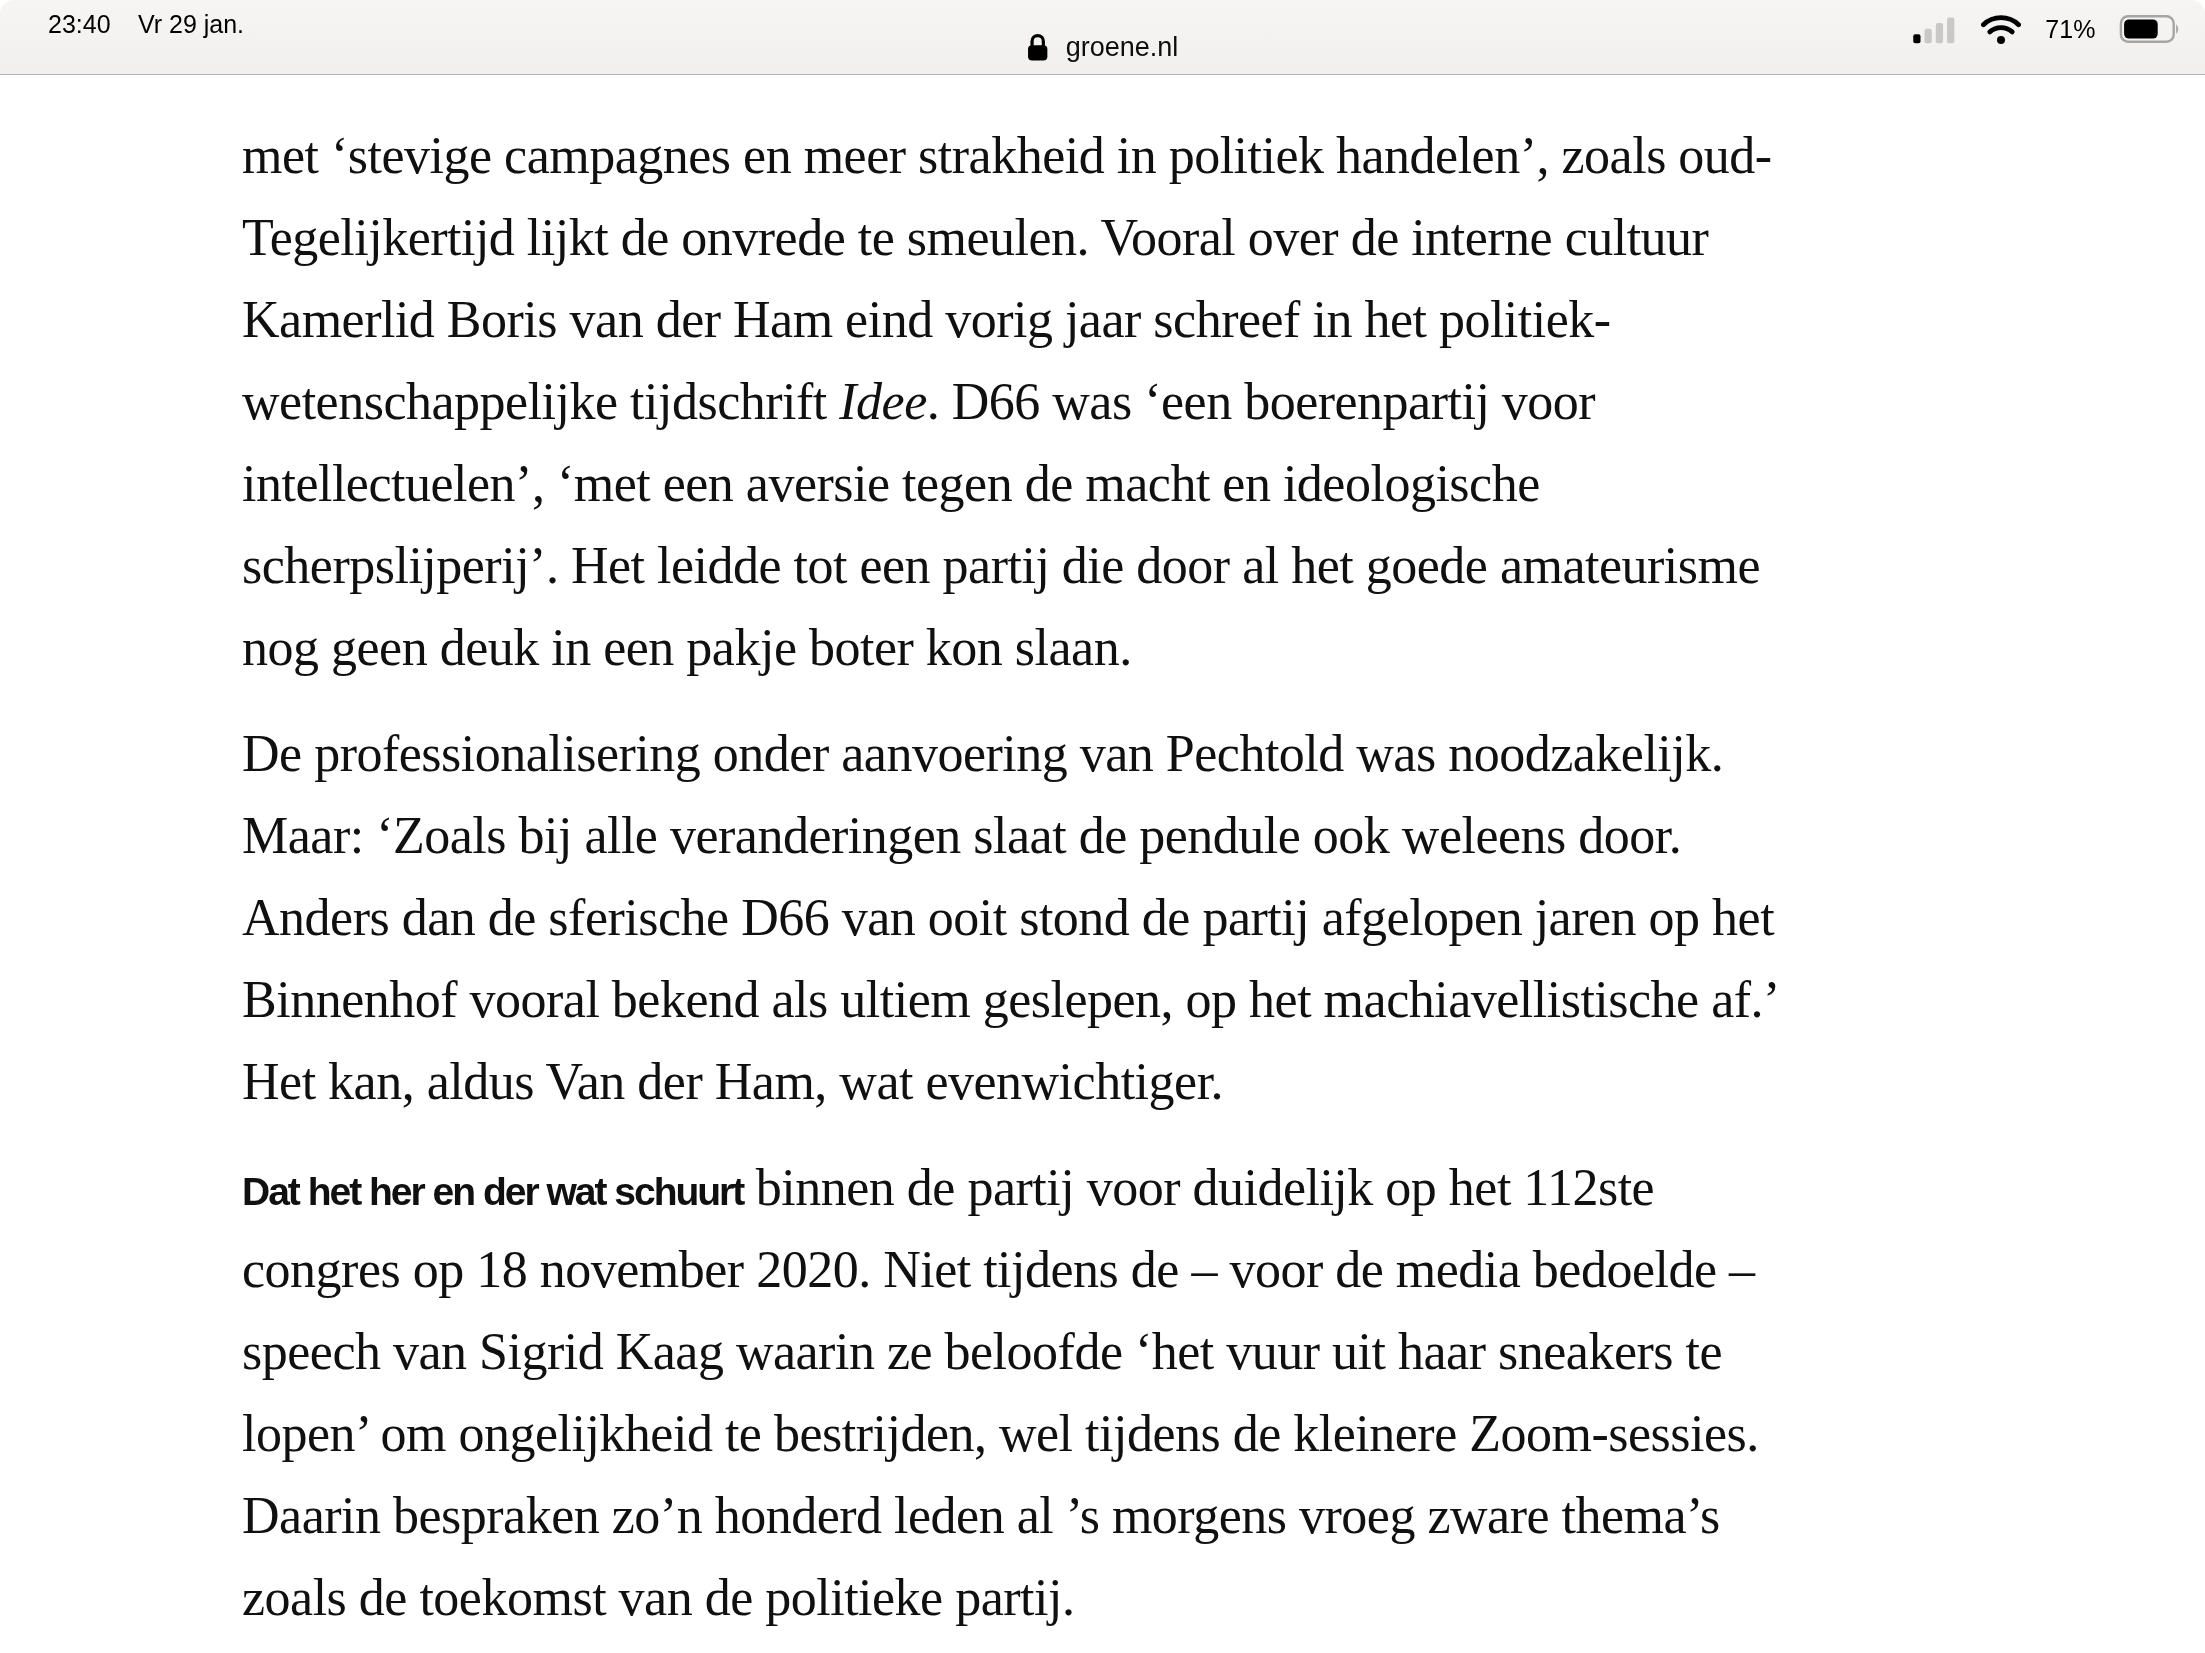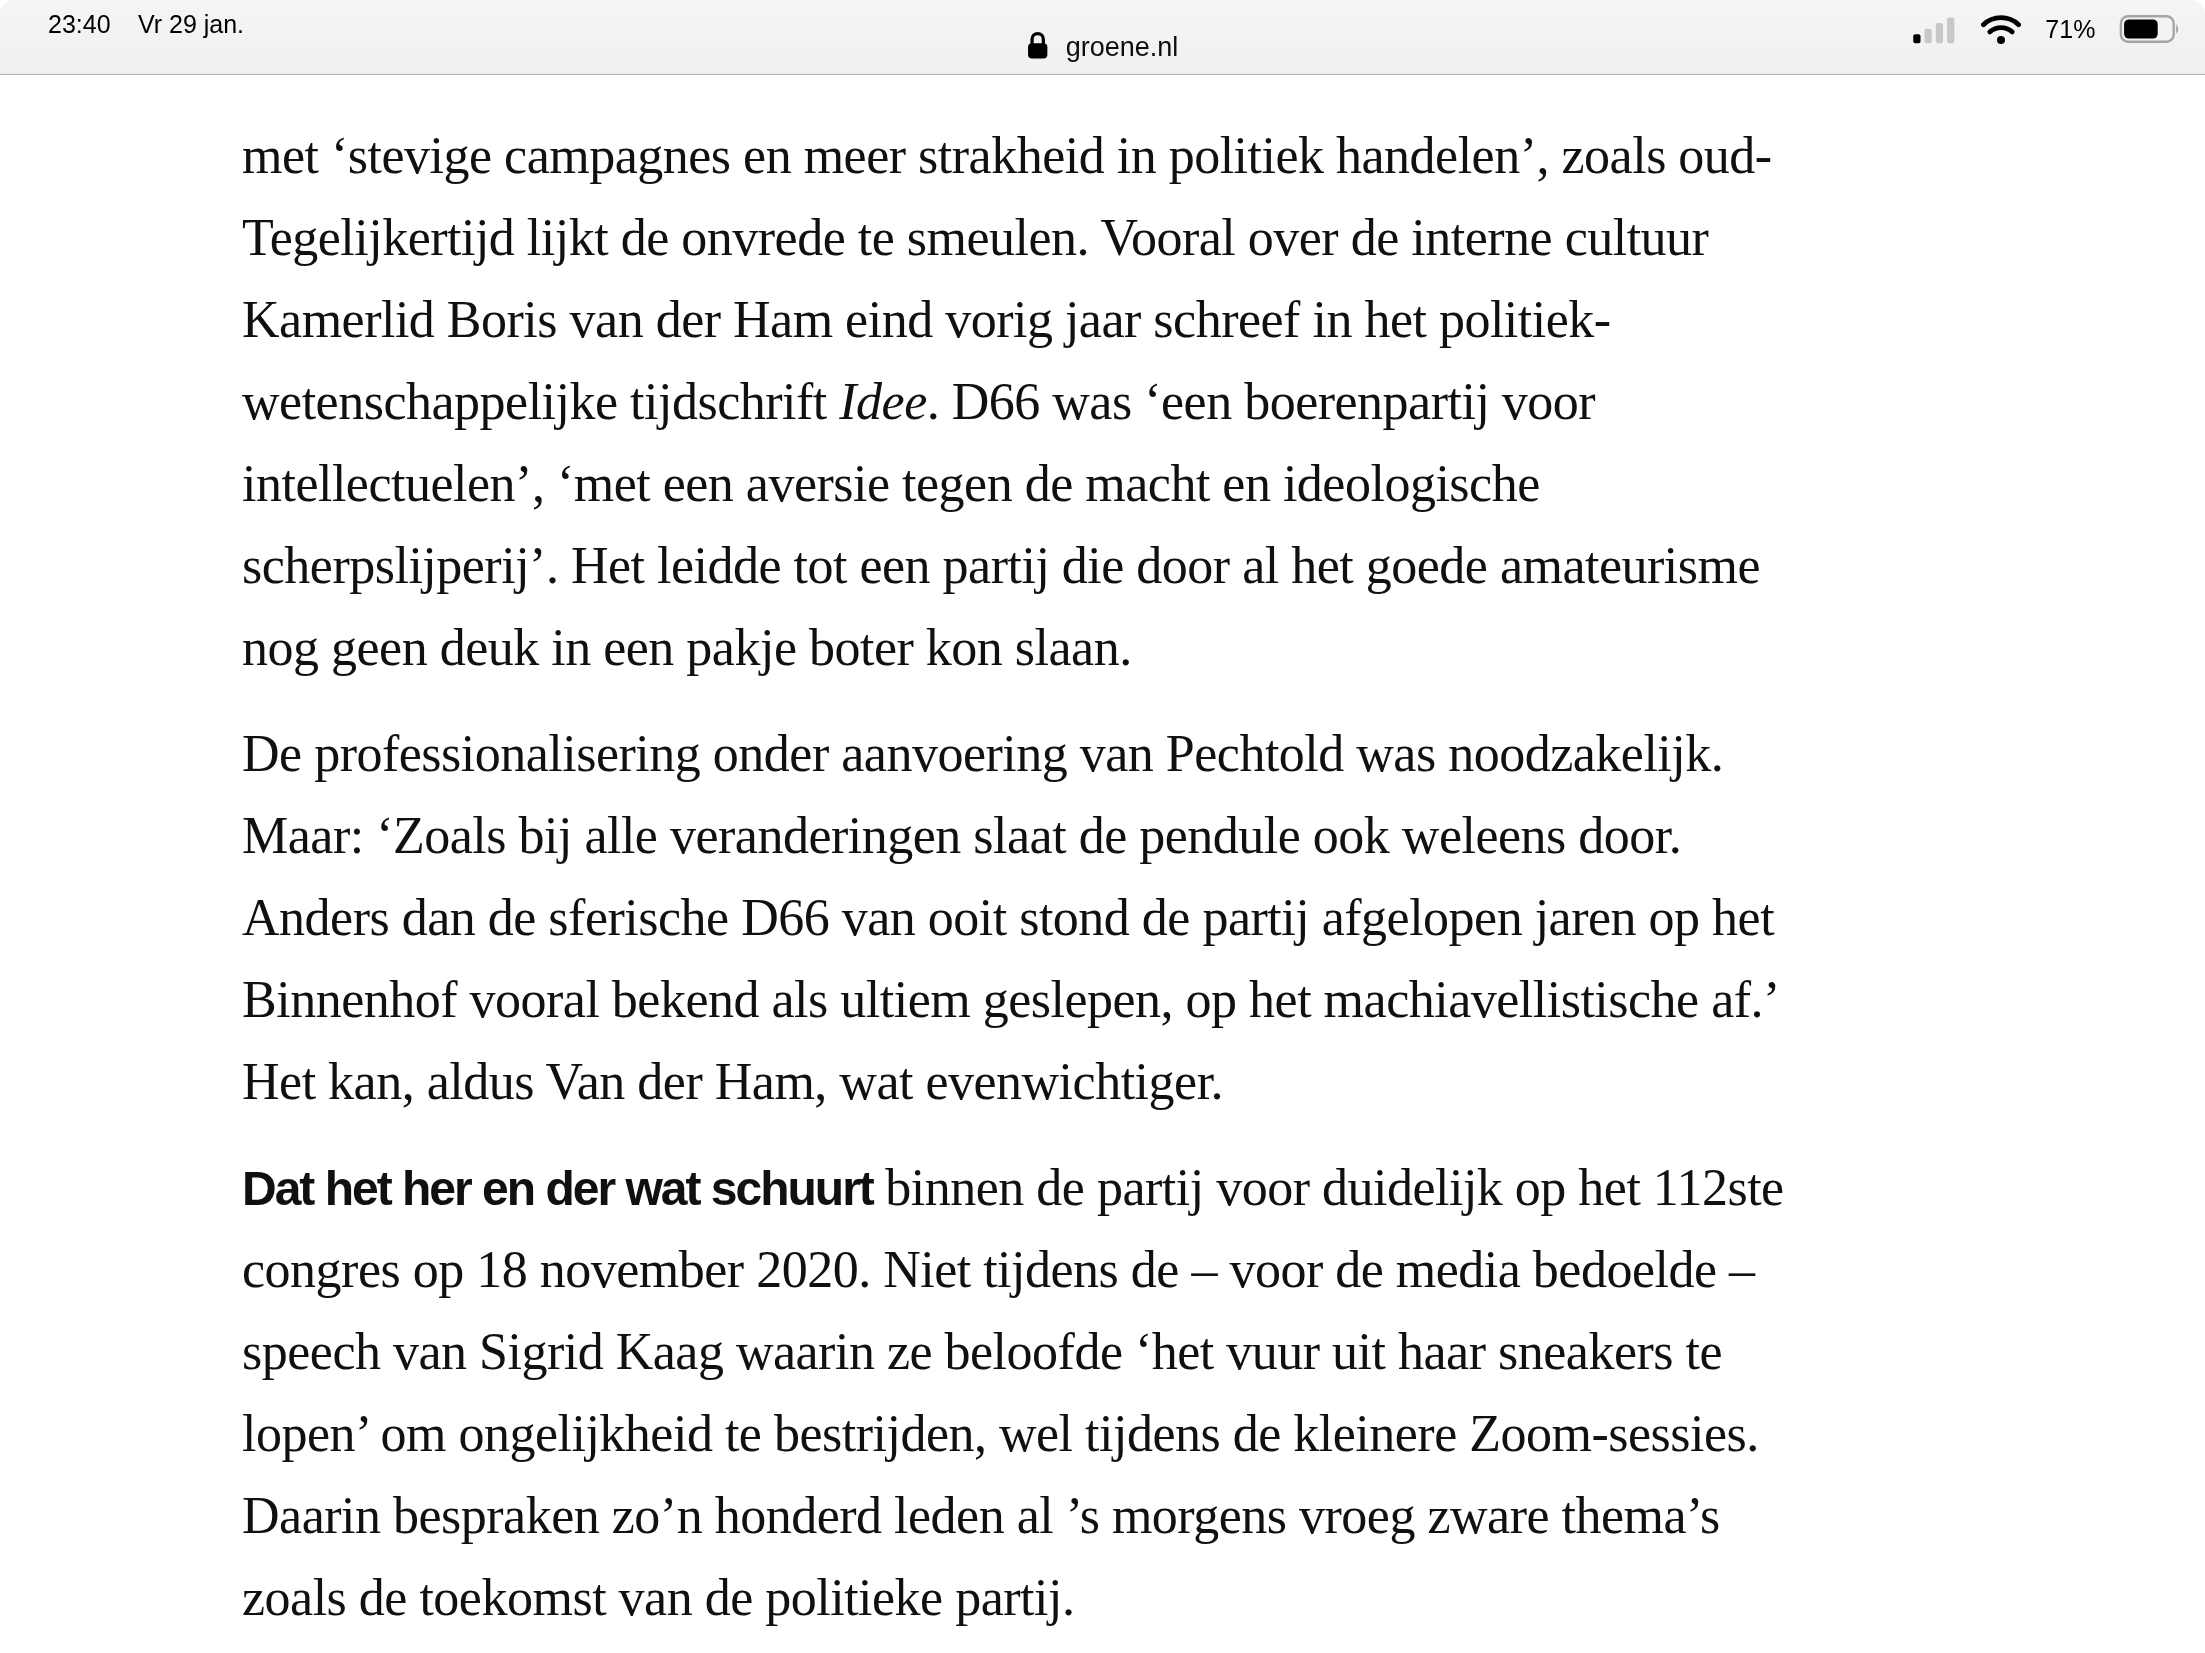--- a/index.html
+++ b/index.html
@@ -14,39 +14,39 @@
     background:linear-gradient(#f6f5f4, #f1f0ef);
     border-bottom:1.6px solid #b4b2b0;
     font-family:"Liberation Sans", sans-serif;
   }
   .status-left {
     position:absolute; left:48px; top:9.7px; display:flex; gap:27.4px;
     font-size:25px; color:#000;
   }
   .address {
     position:absolute; left:50%; top:32px; transform:translateX(-50%);
-    display:flex; gap:18px;
+    display:flex; align-items:center; gap:18px;
     font-size:27px; color:#0d0d0d; cursor:pointer;
   }
   .status-right {
     position:absolute; right:22.6px; top:13px; display:flex; align-items:center; gap:24px;
     font-size:25px; color:#000;
   }
   .icon { display:inline-block; line-height:0; }
 
   
   .content {
     position:absolute; left:242px; top:115px; width:1800px;
     font-size:52px; letter-spacing:-0.5px;
   }
   .content p { margin:0 0 24px 0; }
   .ln { display:block; height:82px; line-height:82px; white-space:pre; }
   .lead {
     font-family:"Liberation Sans", sans-serif; font-weight:bold;
-    font-size:48px; letter-spacing:-2px;margin-top:44px;
+    font-size:39px; letter-spacing:-2px;margin-top:44px;
   }
   em { font-style:italic; }
 </style>
 </head>
 <body>
 
 <div class="screen">
 
   <header class="chrome">
 

